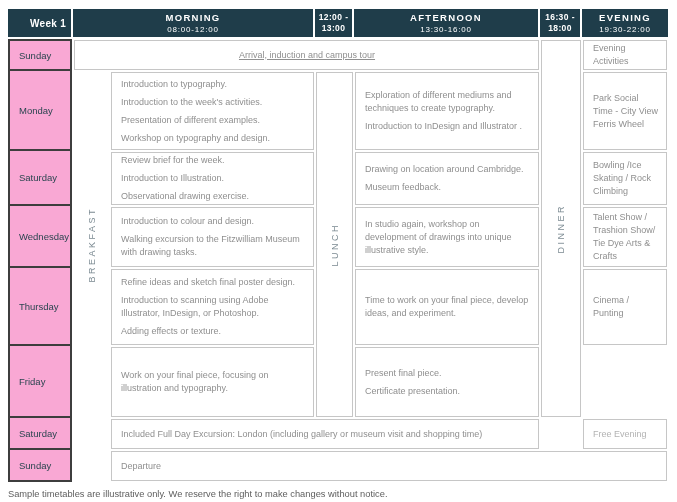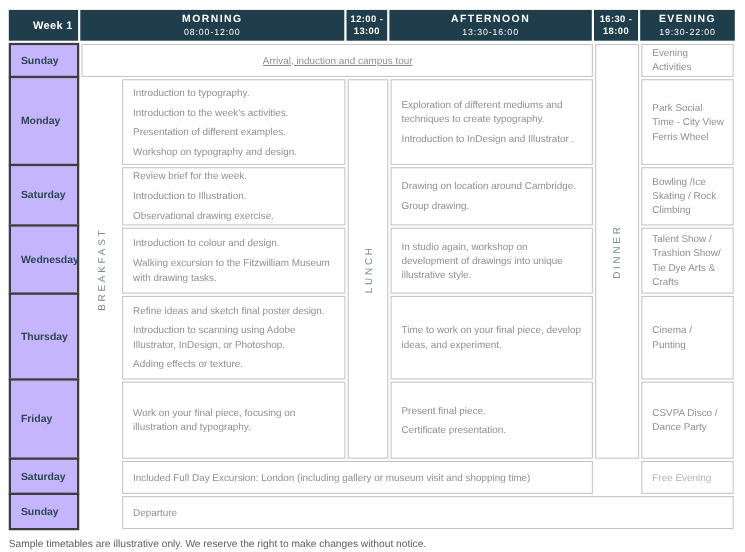--- a/index.html
+++ b/index.html
@@ -17,22 +17,22 @@
     display:flex;flex-direction:column;align-items:center;justify-content:center;
     text-align:center;
   }
   .hdr.last{margin-right:0;}
   .hdr .t{font-size:9.5px;font-weight:bold;letter-spacing:1.3px;}
   .hdr .s{font-size:8px;letter-spacing:0.8px;margin-top:2px;}
   .hdr .b{font-size:8.5px;font-weight:bold;letter-spacing:0.4px;line-height:11px;}
   .hdr.week{align-items:flex-start;padding-left:22px;}
   .hdr.week .t{letter-spacing:0.3px;font-size:10px;}
   .day{
-    background:#c4b5fd;border:2px solid #3d3d3d;margin-right:1px;
-    color:#2b4550;font-weight:bold;font-size:9.5px;
+    background:#f9a8d4;border:2px solid #3d3d3d;margin-right:1px;
+    color:#2b4550;font-weight:normal;font-size:9.5px;
     display:flex;align-items:center;padding-left:9px;
   }
   .day.overlap{margin-top:-2px;}
   .cell{border:1px solid #c6c6c6;margin:1px;}
   .content{
     display:flex;flex-direction:column;justify-content:center;
     padding:3px 8px 3px 9px;color:#8f8f8f;font-size:9px;
   }
   .content p{margin:2.5px 0;line-height:13px;}
   .center{align-items:center;text-align:center;text-decoration:underline;}
@@ -122,21 +122,21 @@
   <div class="cell content" style="grid-area:7/3/8/4">
     <p>Work on your final piece, focusing on illustration and typography.</p>
   </div>
 
   <div class="cell content" style="grid-area:3/5/4/6">
     <p>Exploration of different mediums and techniques to create typography.</p>
     <p>Introduction to InDesign and Illustrator .</p>
   </div>
   <div class="cell content" style="grid-area:4/5/5/6">
     <p>Drawing on location around Cambridge.</p>
-    <p>Group drawing.</p>
+    <p>Museum feedback.</p>
   </div>
   <div class="cell content" style="grid-area:5/5/6/6">
     <p>In studio again, workshop on development of drawings into unique illustrative style.</p>
   </div>
   <div class="cell content" style="grid-area:6/5/7/6">
     <p>Time to work on your final piece, develop ideas, and experiment.</p>
   </div>
   <div class="cell content" style="grid-area:7/5/8/6">
     <p>Present final piece.</p>
     <p>Certificate presentation.</p>
@@ -150,23 +150,20 @@
   </div>
   <div class="cell content" style="grid-area:4/7/5/8">
     <p>Bowling /Ice Skating / Rock Climbing</p>
   </div>
   <div class="cell content" style="grid-area:6/7/7/8">
     <p>Cinema / Punting</p>
   </div>
   <div class="cell content" style="grid-area:5/7/6/8">
     <p>Talent Show / Trashion Show/ Tie Dye Arts &amp; Crafts</p>
   </div>
-  <div class="cell content" style="grid-area:7/7/8/8">
-    <p>CSVPA Disco / Dance Party</p>
-  </div>
   <div class="cell content light" style="grid-area:8/7/9/8">
     <p>Free Evening</p>
   </div>
 
   <div class="cell content" style="grid-area:8/3/9/6">
     <p>Included Full Day Excursion: London (including gallery or museum visit and shopping time)</p>
   </div>
   <div class="cell content" style="grid-area:9/3/10/8">
     <p>Departure</p>
   </div>

